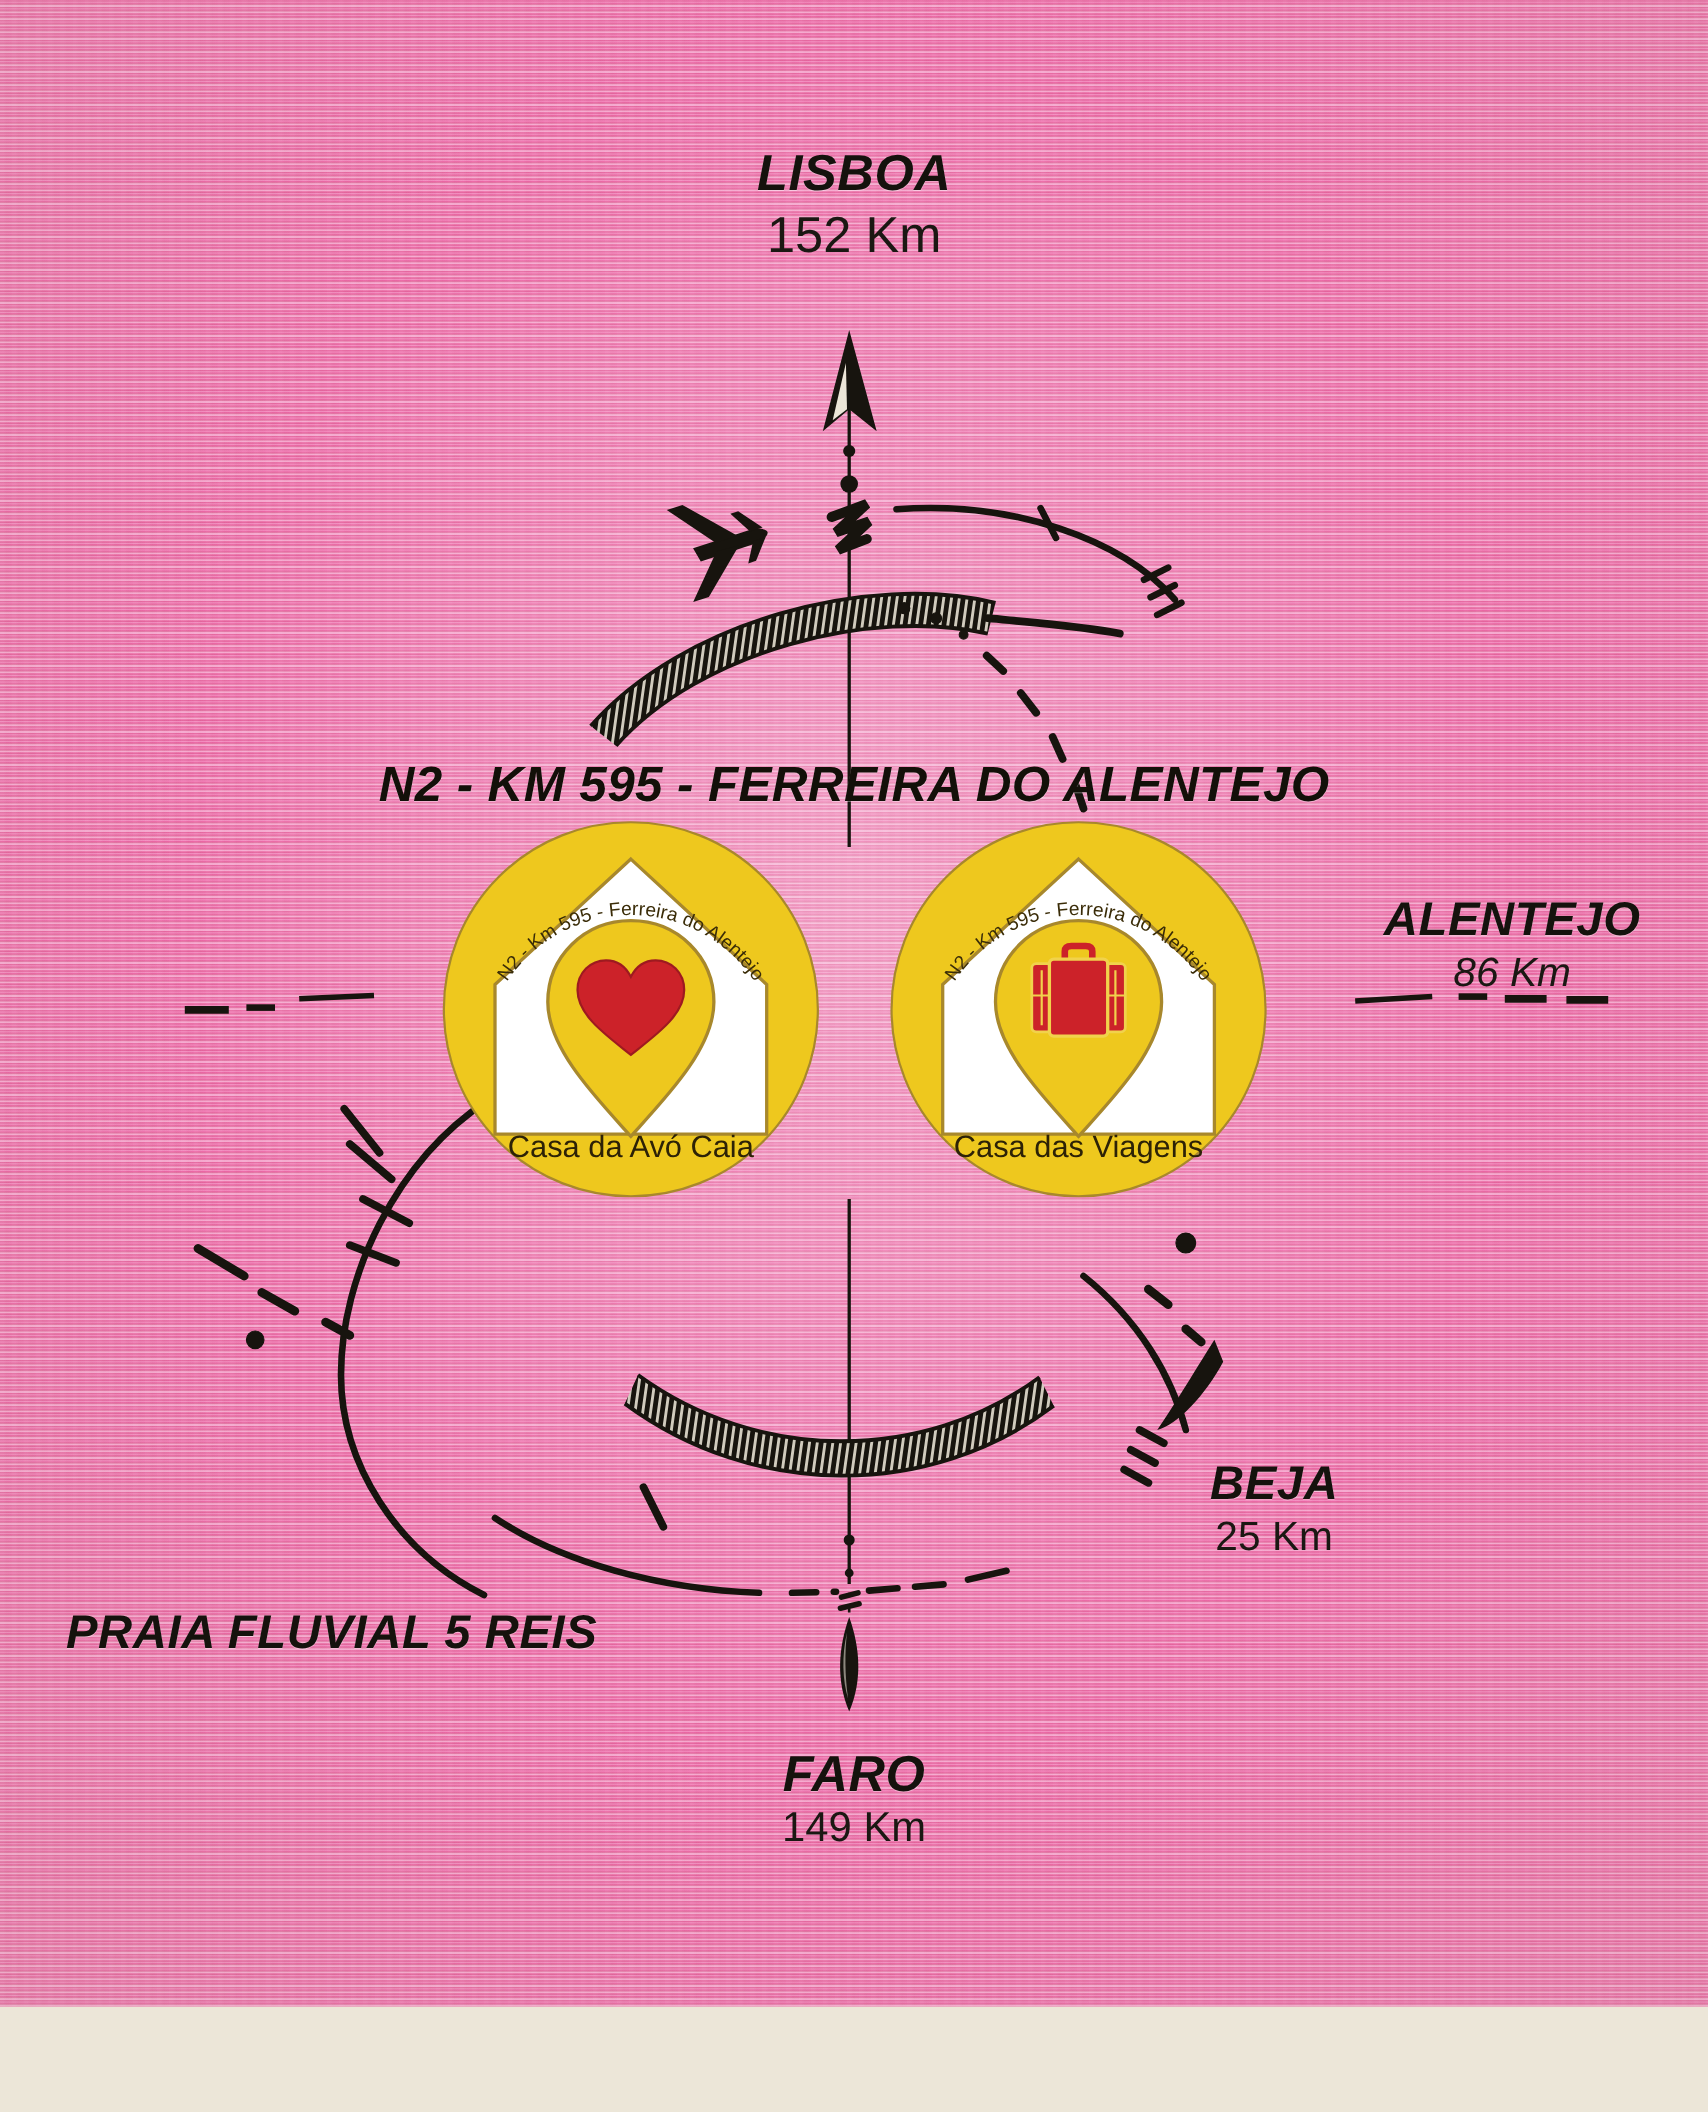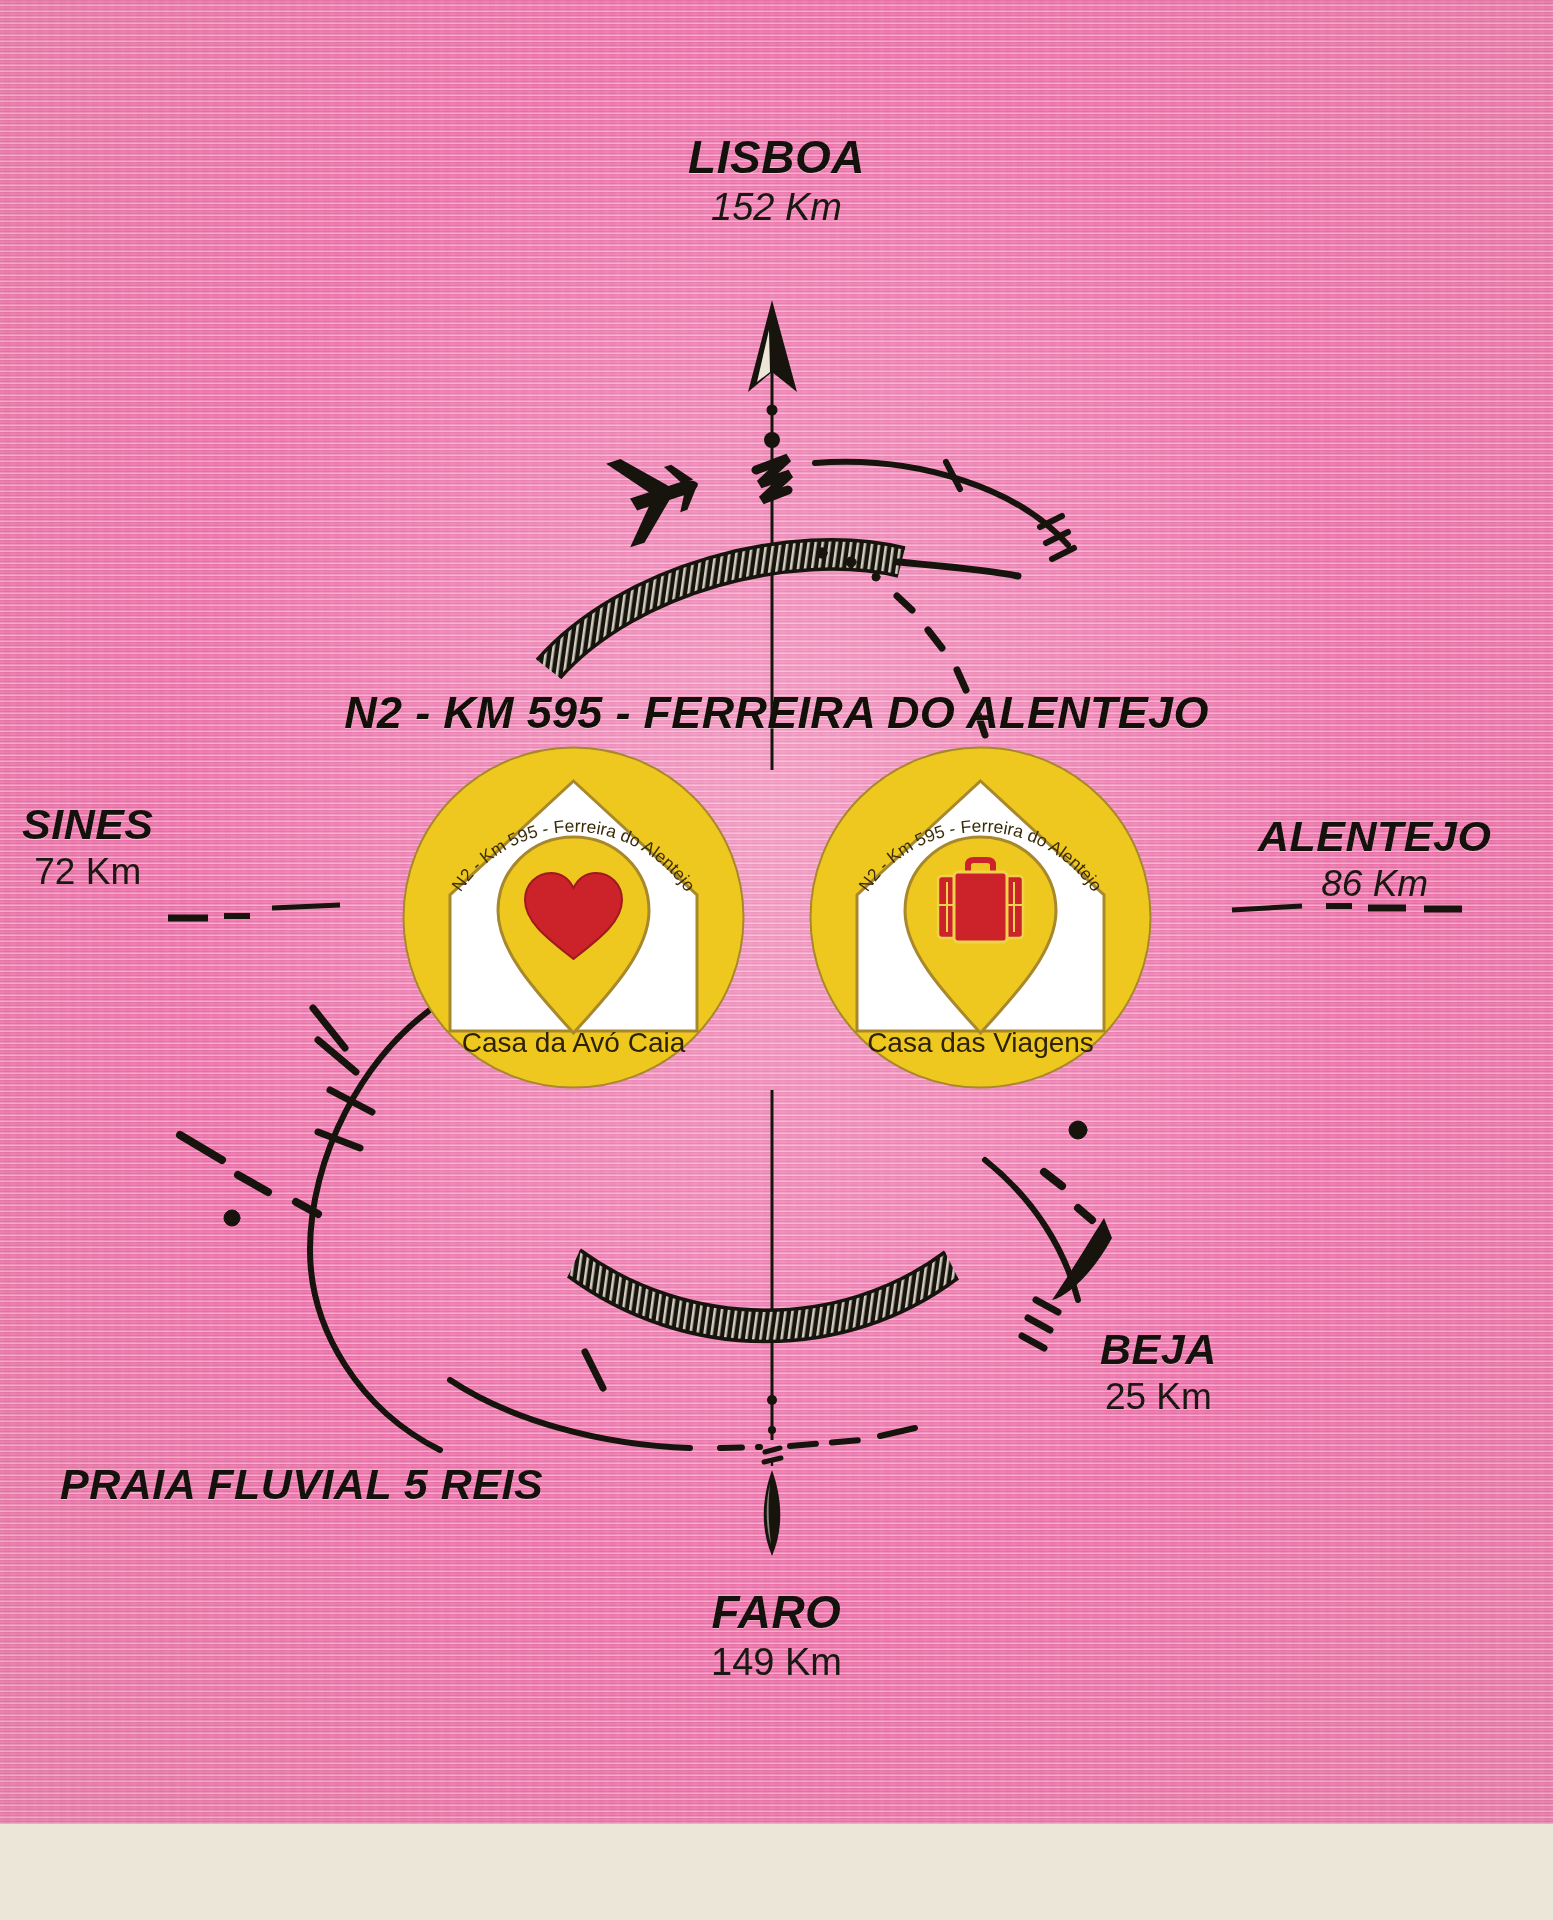--- a/index.html
+++ b/index.html
@@ -71,21 +71,21 @@
   }
   .dest .dist {
     font-weight: normal;
     white-space: nowrap;
     color: #1b1813;
     margin-top: 2px;
   }
 
   #dest-lisboa   { left: 50%; transform: translateX(-50%); top: 130px; }
   #dest-lisboa .name { font-size: 46px; }
-  #dest-lisboa .dist { font-size: 38px; font-style: italic; }
+  #dest-lisboa .dist { font-size: 46px; }
 
   #dest-melides  { left: 196px; top: 450px; }
   #dest-melides .name { font-size: 43px; }
   #dest-melides .dist { font-size: 37px; }
 
   #dest-evora    { left: 920px; top: 450px; }
   #dest-evora .name { font-size: 43px; }
   #dest-evora .dist { font-size: 37px; }
 
   #dest-sines    { left: 22px; top: 800px; }
@@ -280,24 +280,20 @@
 
   <div class="layer">
 
     <div class="dest" id="dest-lisboa">
       <div class="name">LISBOA</div>
       <div class="dist">152 Km</div>
     </div>
 
 
 
-    <div class="dest" id="dest-sines">
-      <div class="name">SINES</div>
-      <div class="dist">72 Km</div>
-    </div>
 
     <div class="dest" id="dest-espanha">
       <div class="name">ALENTEJO</div>
       <div class="dist">86 Km</div>
     </div>
 
     <div class="dest" id="dest-praia">
       <div class="name">PRAIA FLUVIAL 5 REIS</div>
     </div>
 

